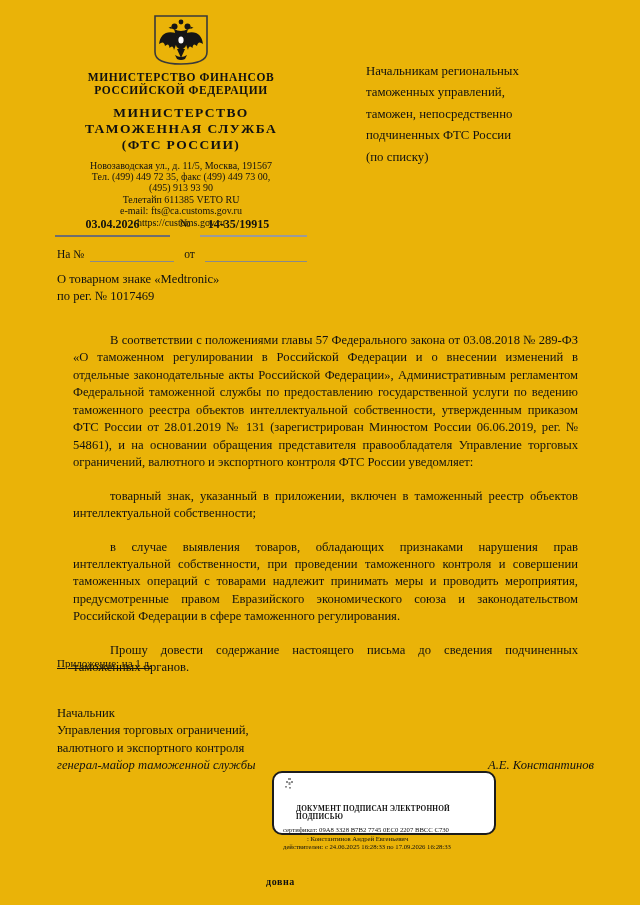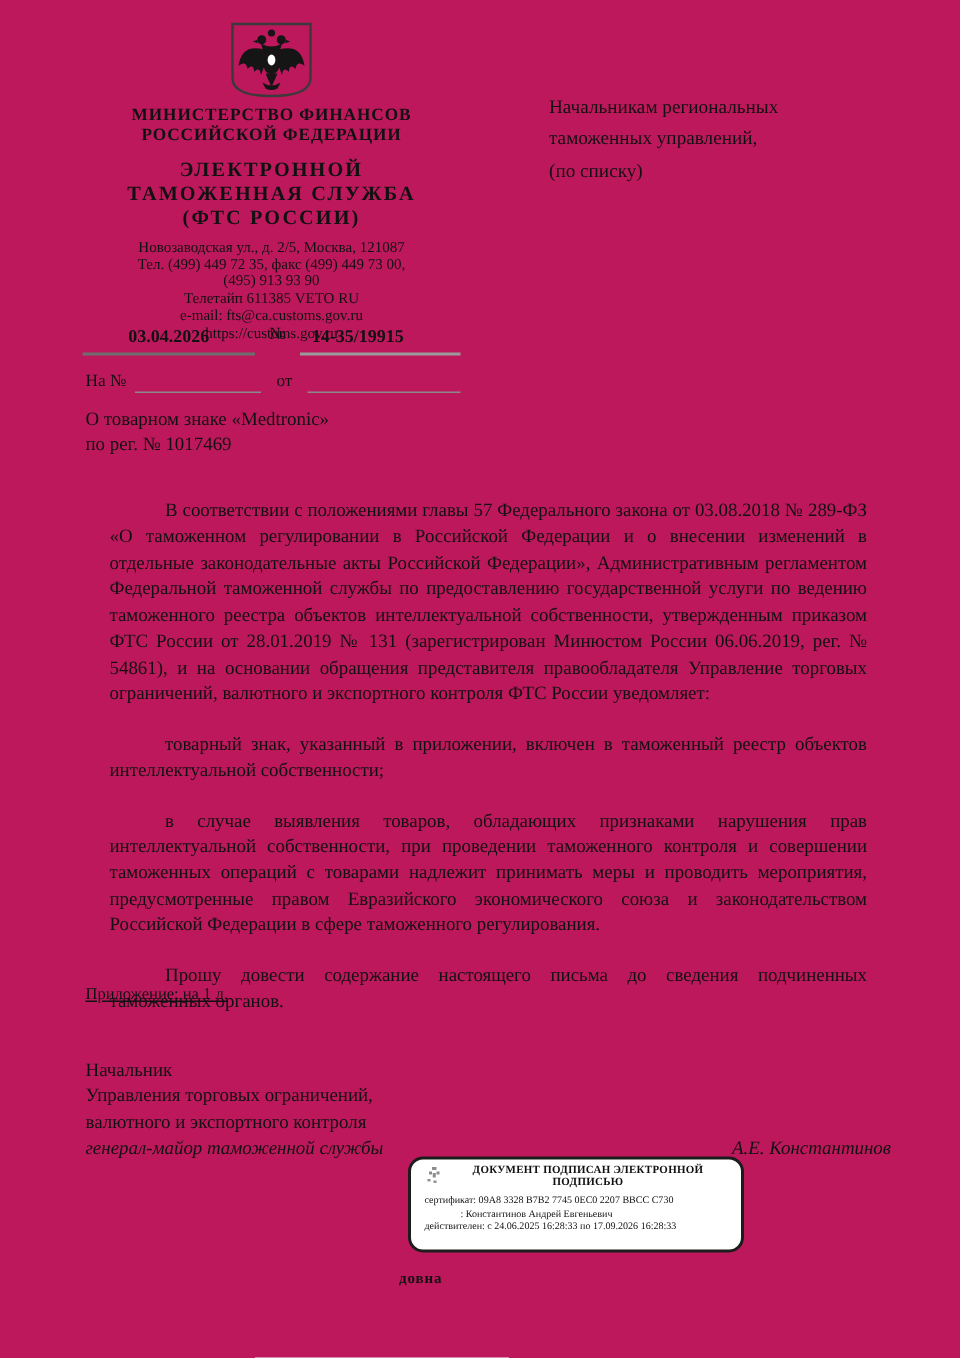--- a/index.html
+++ b/index.html
@@ -1,18 +1,18 @@
 <!DOCTYPE html>
 <html><head>
 <meta charset="utf-8">
 <style>
   html, body { margin:0; padding:0; background:#e8e8e8; }
   .page {
     position:relative; width:640px; height:905px; margin:0 auto;
-    background:#be185d; color:#111;
+    background:#eab308; color:#111;
     font-family:"Liberation Serif","DejaVu Serif",serif;
     overflow:hidden;
   }
 
   
   .letterhead { position:absolute; left:55px; top:14px; width:252px; text-align:center; }
   .emblem { width:56px; height:52px; margin:0 auto; }
   .ministry { margin-top:5px; font-weight:bold; font-size:11.5px; line-height:12.8px; letter-spacing:0.6px; }
   .service  { margin-top:8px; font-weight:bold; font-size:13.5px; line-height:16px; letter-spacing:1.4px; }
   .address  { margin-top:7px; font-size:10px; line-height:11.4px; }
@@ -47,21 +47,21 @@
   .sig-last { display:flex; justify-content:space-between;font-style:italic; }
 
   
   .stamp {
     position:absolute; left:272px; top:771px; width:224px; height:64px;
     border:2px solid #1c1c1c; border-radius:10px; box-sizing:border-box;
     padding:3px 6px 2px 9px; background:#fff;
   }
   .stamp-head { display:flex; align-items:flex-start; }
   .stamp-icon { width:13px; height:14px; flex:0 0 13px; margin-top:1px; }
-  .stamp-title { flex:1; text-align:center; font-weight:bold; font-size:7.3px; line-height:8.4px; letter-spacing:0.2px; }
+  .stamp-title { flex:1; text-align:left; font-weight:bold; font-size:7.3px; line-height:8.4px; letter-spacing:0.2px;margin-top:29px; }
   .stamp-line { font-size:6.7px; line-height:8.8px; white-space:nowrap; }
   .stamp-cert { margin-top:4px; }
   .stamp-owner { position:relative; }
   .owner-overlay {
     position:absolute; left:-17px; top:-3px;
     font-weight:bold; font-size:10px; letter-spacing:0.6px; background:transparent;margin-top:46px;
   }
   .owner-rest { margin-left:24px; }
 </style>
 </head>
@@ -87,26 +87,26 @@
           <path d="M22,41 q6,4 12,0 l-2,4 q-4,2 -8,0 Z"></path>
         </g>
         <ellipse cx="28" cy="26" rx="2.6" ry="3.6" fill="#fff"></ellipse>
       </svg>
     </div>
     <div class="ministry">
       <div>МИНИСТЕРСТВО ФИНАНСОВ</div>
       <div>РОССИЙСКОЙ ФЕДЕРАЦИИ</div>
     </div>
     <div class="service">
-      <div>ЭЛЕКТРОННОЙ</div>
+      <div>МИНИСТЕРСТВО</div>
       <div>ТАМОЖЕННАЯ СЛУЖБА</div>
       <div>(ФТС РОССИИ)</div>
     </div>
     <div class="address">
-      <div>Новозаводская ул., д. 2/5, Москва, 121087</div>
+      <div>Новозаводская ул., д. 11/5, Москва, 191567</div>
       <div>Тел. (499) 449 72 35, факс (499) 449 73 00,</div>
       <div>(495) 913 93 90</div>
       <div>Телетайп 611385 VETO RU</div>
       <div>e-mail: fts@ca.customs.gov.ru</div>
       <div>https://customs.gov.ru</div>
     </div>
   </div>
 
   <div class="ref-row">
     <span class="ref-field ref-date">03.04.2026</span>
@@ -122,20 +122,22 @@
   </div>
 
   <div class="subject">
     <div>О товарном знаке «Medtronic»</div>
     <div>по рег. № 1017469</div>
   </div>
 
   <div class="recipient">
     <div>Начальникам региональных</div>
     <div>таможенных управлений,</div>
+    <div>таможен, непосредственно</div>
+    <div>подчиненных ФТС России</div>
     <div>(по списку)</div>
   </div>
 
   <div class="body-text">
     <p>В соответствии с положениями главы 57 Федерального закона от 03.08.2018 № 289-ФЗ «О таможенном регулировании в Российской Федерации и о внесении изменений в отдельные законодательные акты Российской Федерации», Административным регламентом Федеральной таможенной службы по предоставлению государственной услуги по ведению таможенного реестра объектов интеллектуальной собственности, утвержденным приказом ФТС России от 28.01.2019 № 131 (зарегистрирован Минюстом России 06.06.2019, рег. № 54861), и на основании обращения представителя правообладателя Управление торговых ограничений, валютного и экспортного контроля ФТС России уведомляет:</p>
     <p>товарный знак, указанный в приложении, включен в таможенный реестр объектов интеллектуальной собственности;</p>
     <p>в случае выявления товаров, обладающих признаками нарушения прав интеллектуальной собственности, при проведении таможенного контроля и совершении таможенных операций с товарами надлежит принимать меры и проводить мероприятия, предусмотренные правом Евразийского экономического союза и законодательством Российской Федерации в сфере таможенного регулирования.</p>
     <p>Прошу довести содержание настоящего письма до сведения подчиненных таможенных органов.</p>
   </div>
 

